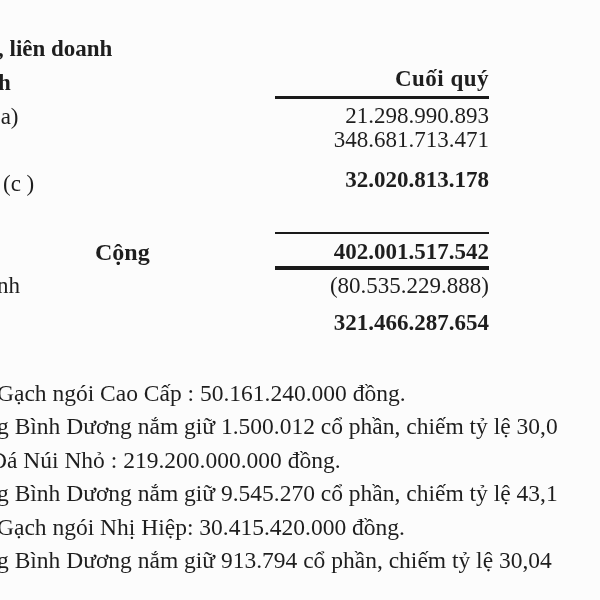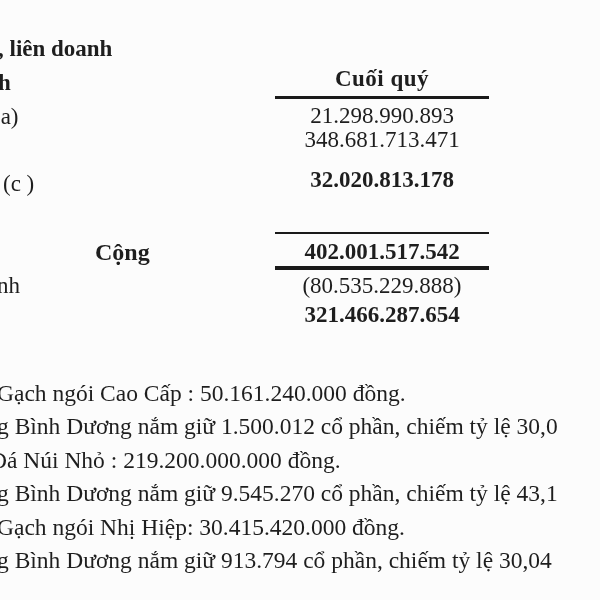--- a/index.html
+++ b/index.html
@@ -16,28 +16,28 @@
   
   .lbl{font-size:23px;}
   .lbl-liendoanh{left:-2px;top:36px;font-weight:bold;}
   .lbl-h{left:-2px;top:70px;font-weight:bold;}
   .lbl-a{left:-7px;top:104px;}
   .lbl-c{left:3px;top:171px;}
   .lbl-cong{left:95px;top:239px;font-weight:bold;font-size:24px;text-align:center;}
   .lbl-nh{left:-3px;top:273px;}
 
   
-  .numcol{left:275px;width:214px;text-align:center;font-size:23px;}
+  .numcol{left:275px;width:214px;text-align:right;font-size:23px;}
   .hdr{top:66px;font-weight:bold;letter-spacing:.5px;}
   .n1{top:103px;}
   .n2{top:127px;}
   .n3{top:167px;font-weight:bold;}
   .ntotal{top:239px;font-weight:bold;}
   .nadj{top:273px;}
-  .nnet{top:302px;font-weight:bold;}
+  .nnet{top:310px;font-weight:bold;}
 
   .rule{position:absolute;left:275px;width:214px;background:#1a1a1a;}
   .rule-hdr{top:96px;height:2.5px;}
   .rule-thin{top:232px;height:2px;}
   .rule-thick{top:266px;height:3.5px;}
 
   
   .notes{position:absolute;left:-3px;top:377px;width:660px;font-size:23.5px;line-height:33.4px;}
   .note-line{white-space:nowrap;}
   .note-line.shift{margin-left:-7px;}

